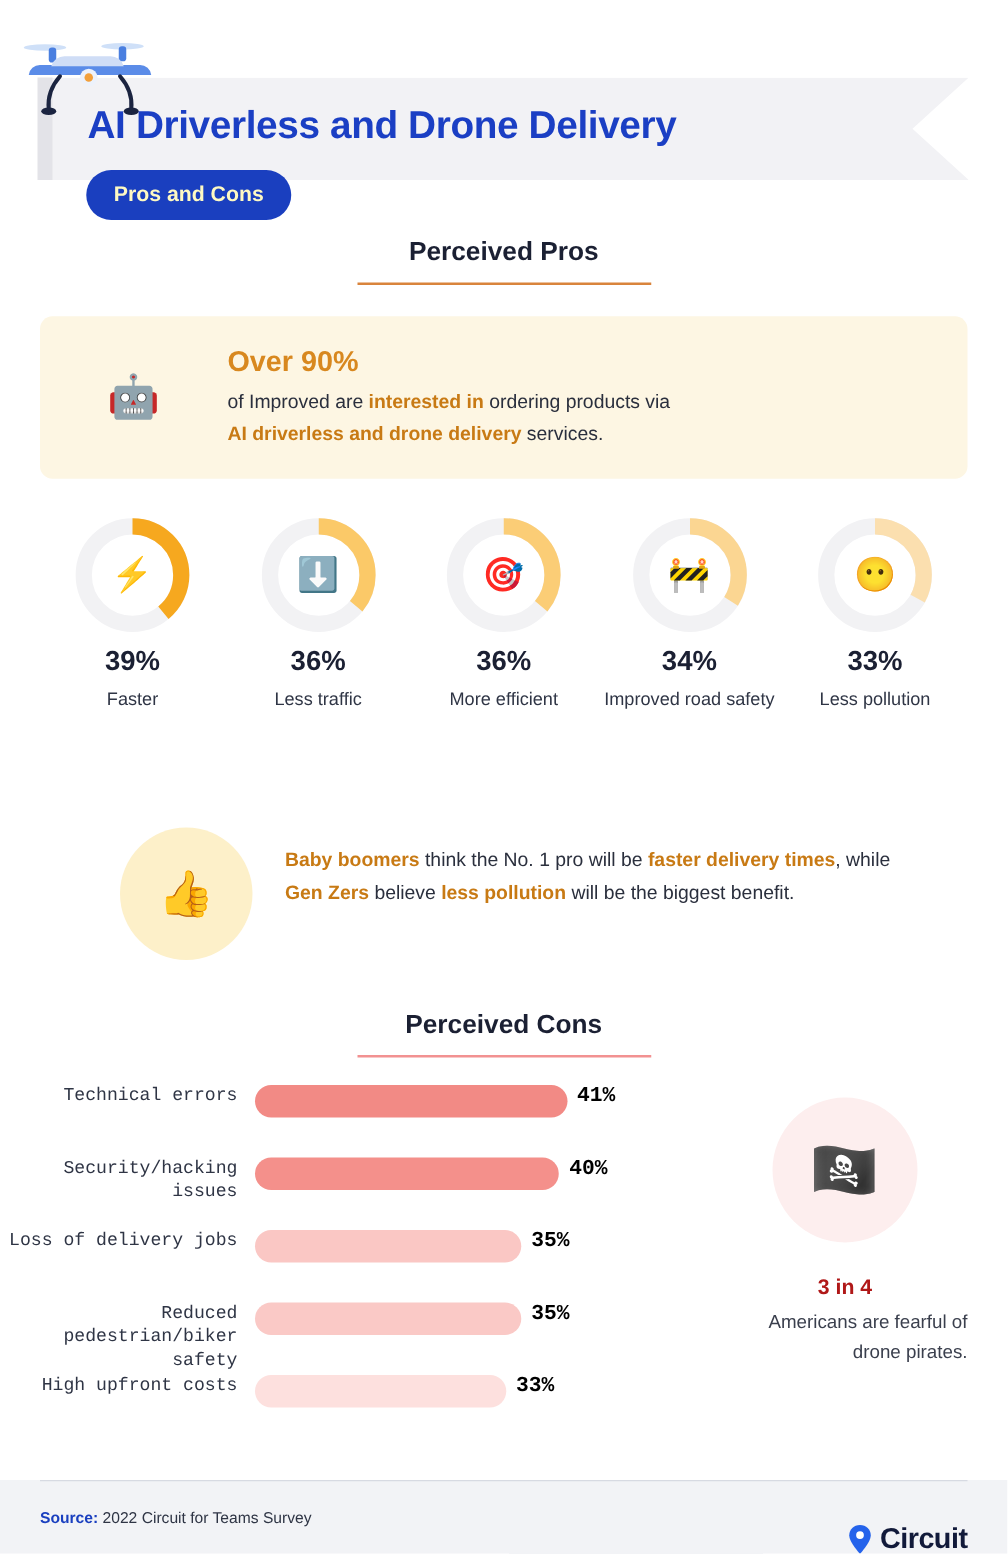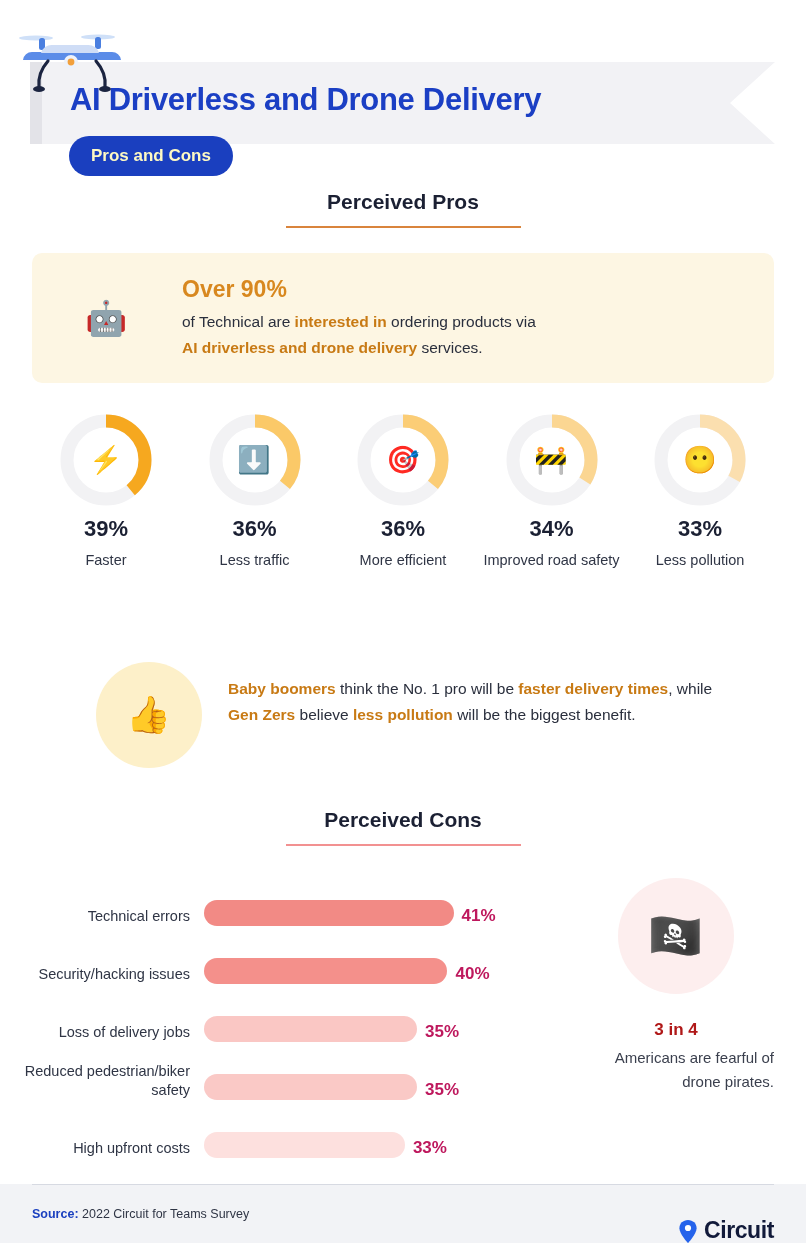--- a/index.html
+++ b/index.html
@@ -103,33 +103,33 @@
     font-size:36px;flex:none;
   }
   .thumbs-text{
     margin-left:26px;margin-top:14px;
     font-size:15.5px;line-height:1.66;color:#2a2f3d;
   }
 
   
   .bars{position:absolute;left:0;top:868px;width:556px;}
   .bar-row{
-    display:flex;align-items:flex-end;height:58px;
+    display:flex;align-items:flex-start;height:58px;font-family:Liberation Mono, monospace;
   }
   .bar-label{
     width:204px;text-align:right;padding-right:14px;
     font-size:14.5px;color:#2f3545;line-height:1.3;
     box-sizing:border-box;
   }
   .bar-track{width:280px;position:relative;height:26px;}
   .bar-fill{
     height:26px;border-radius:13px;position:absolute;left:0;top:0;
   }
   .bar-val{
-    margin-left:8px;font-size:17px;font-weight:bold;color:#be185d;
+    margin-left:8px;font-size:17px;font-weight:bold;color:#000000;
     white-space:nowrap;
   }
 
   
   .pirate{
     position:absolute;left:578px;top:878px;width:196px;text-align:center;
   }
   .pirate-circle{
     width:116px;height:116px;border-radius:50%;
     background:#fdeeee;margin:0 auto;
@@ -192,21 +192,21 @@
 <div class="section-head" style="top:190px;">
   <span class="sh-text">Perceived Pros</span>
   <span class="sh-rule rule-orange"></span>
 </div>
 
 <div class="callout">
   <div class="callout-emoji">🤖</div>
   <div class="callout-text">
     <div class="callout-big">Over 90%</div>
     <div class="callout-body">
-      <span>of Technical are </span><span class="b-orange">interested in</span><span> ordering products via</span><br>
+      <span>of Improved are </span><span class="b-orange">interested in</span><span> ordering products via</span><br>
       <span class="b-orange">AI driverless and drone delivery</span><span> services.</span>
     </div>
   </div>
 </div>
 
 <div class="donuts" id="donut-group">
     <div class="donut-cell">
       <div class="donut-wrap">
         <svg width="96" height="96" viewBox="0 0 96 96">
           <circle cx="48" cy="48" r="39" fill="none" stroke="#f2f2f4" stroke-width="13"></circle>

